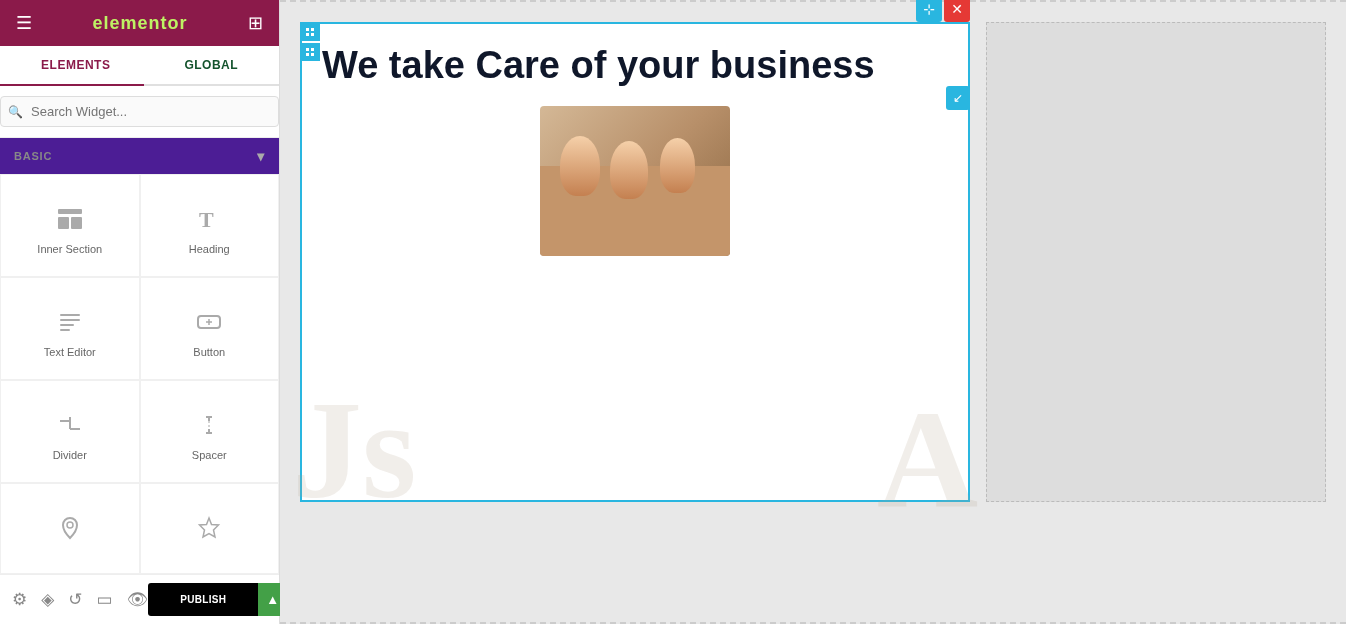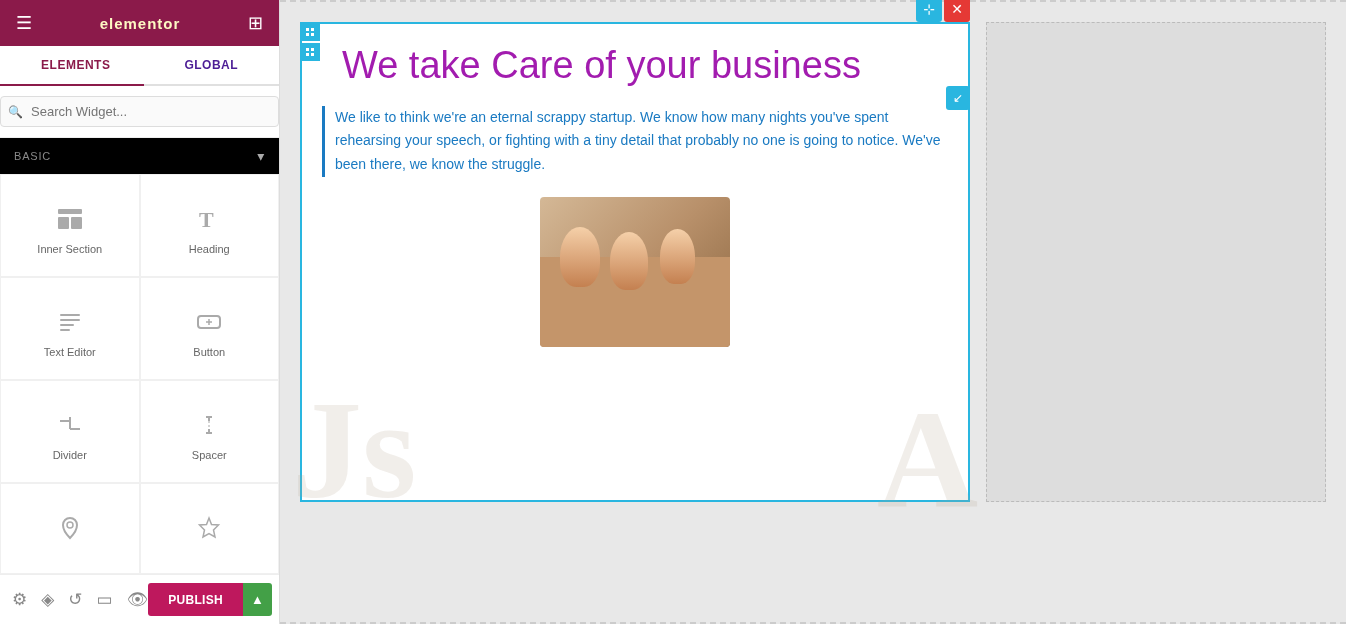--- a/index.html
+++ b/index.html
@@ -19,35 +19,35 @@
     #sidebar-header {
       background: #8b1a4a;
       display: flex;
       align-items: center;
       justify-content: space-between;
       padding: 0 16px;
       height: 46px;
     }
 
     .header-icon { color: #fff; font-size: 18px; cursor: pointer; }
-    .header-title { color: #fef9c3; font-size: 15px; font-weight: bold; letter-spacing: 1px; }
+    .header-title { color: #bef264; font-size: 18px; font-weight: bold; letter-spacing: 1px; }
     .header-grid { color: #fff; font-size: 18px; cursor: pointer; }
 
     #sidebar-tabs {
       display: flex;
       border-bottom: 2px solid #e0e0e0;
     }
 
     .sidebar-tab {
       flex: 1;
       text-align: center;
       padding: 12px 0;
       font-size: 12px;
       font-weight: bold;
-      color: #4c1d95;
+      color: #14532d;
       cursor: pointer;
       letter-spacing: 0.5px;
     }
 
     .sidebar-tab.active {
       color: #8b1a4a;
       border-bottom: 2px solid #8b1a4a;
       margin-bottom: -2px;
       padding-left: 8px;
     }
@@ -81,24 +81,24 @@
       font-size: 12px;
       color: #aaa;
     }
 
     #section-label {
       display: flex;
       align-items: center;
       justify-content: space-between;
       padding: 10px 14px;
       font-size: 11px;
-      font-weight: normal;
+      font-weight: bold;
       color: #888;
       letter-spacing: 0.8px;
-      background: #000000;
+      background: #4c1d95;
     }
 
     .section-toggle { color: #aaa; font-size: 14px; cursor: pointer; }
 
     #widget-grid {
       display: grid;
       grid-template-columns: 1fr 1fr;
       gap: 0;
       overflow-y: auto;
       flex: 1;
@@ -144,26 +144,26 @@
       border-top: 1px solid #eee;
       background: #fff;
       height: 50px;
     }
 
     .footer-icons { display: flex; gap: 14px; align-items: center; }
     .footer-icon { color: #888; font-size: 17px; cursor: pointer; }
 
     .publish-btn-wrap { display: flex; }
     .publish-btn {
-      background: #be185d;
+      background: #000000;
       color: #fff;
       border: none;
       border-radius: 3px 0 0 3px;
-      padding: 9px 20px;
-      font-size: 12px;
+      padding: 9px 32px;
+      font-size: 10px;
       font-weight: bold;
       cursor: pointer;
       letter-spacing: 0.3px;
     }
     .publish-arrow {
       background: #43a047;
       color: #fff;
       border: none;
       border-radius: 0 3px 3px 0;
       padding: 9px 8px;
@@ -242,25 +242,24 @@
       font-size: 14px;
     }
 
     .ctrl-move { background: #29b6e0; color: #fff; }
     .ctrl-close { background: #e53935; color: #fff; }
     .ctrl-resize { background: #29b6e0; color: #fff; }
 
     
     .content-heading {
       font-size: 38px;
-      font-weight: normal;
-      color: #a21caf;
+      font-weight: bold;
+      color: #0f172a;
       line-height: 1.15;
       margin-bottom: 18px;
-      margin-left: 20px;
     }
 
     
     .content-body {
       font-size: 14px;
       color: #1a7ac2;
       line-height: 1.7;
       border-left: 3px solid #1a7ac2;
       padding-left: 10px;
       margin-bottom: 20px;
@@ -557,21 +556,20 @@
         <div class="ctrl-btn ctrl-move">⊹</div>
         <div class="ctrl-btn ctrl-close">✕</div>
       </div>
 
       <div style="position:absolute;top:62px;right:-2px;">
         <div class="ctrl-btn ctrl-resize" style="background:#29b6e0;color:#fff;width:24px;height:24px;border-radius:3px;display:flex;align-items:center;justify-content:center;font-size:12px;cursor:pointer;">↙</div>
       </div>
 
       <div class="content-heading">We take Care of your business</div>
 
-      <div class="content-body">We like to think we're an eternal scrappy startup. We know how many nights you've spent rehearsing your speech, or fighting with a tiny detail that probably no one is going to notice. We've been there, we know the struggle.</div>
 
       <div class="watermark">A</div>
 
       <div class="watermark watermark-left">Js</div>
 
       <div class="meeting-photo">
         <div class="meeting-table"></div>
         <div class="meeting-person mp1"></div>
         <div class="meeting-person mp2"></div>
         <div class="meeting-person mp3"></div>

